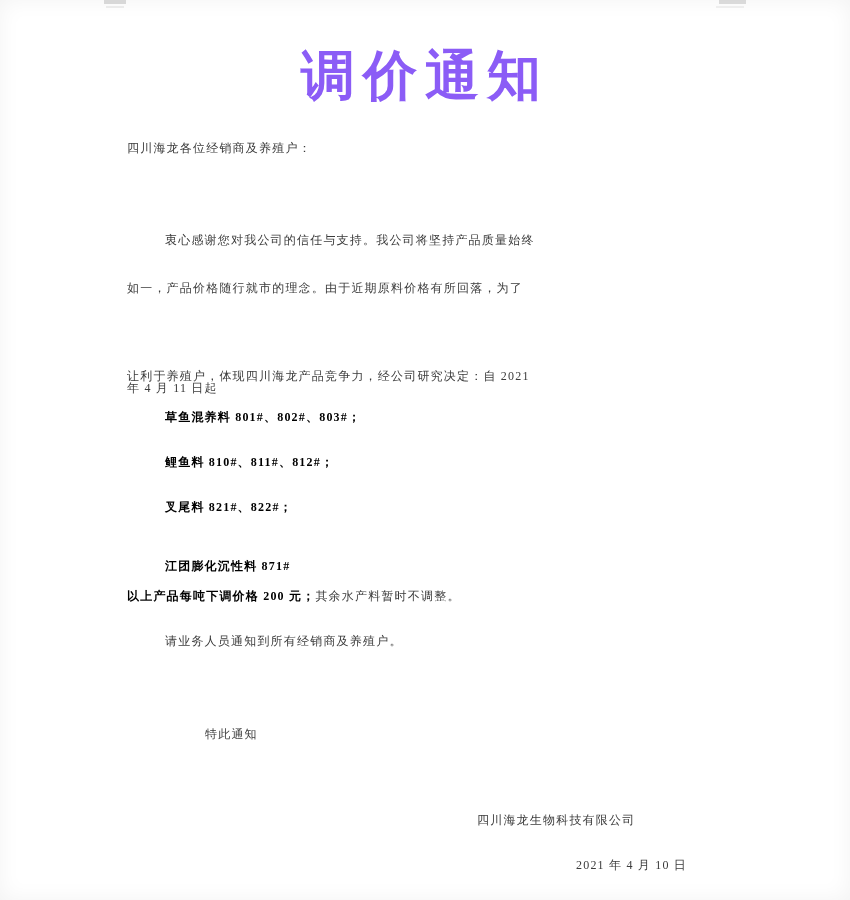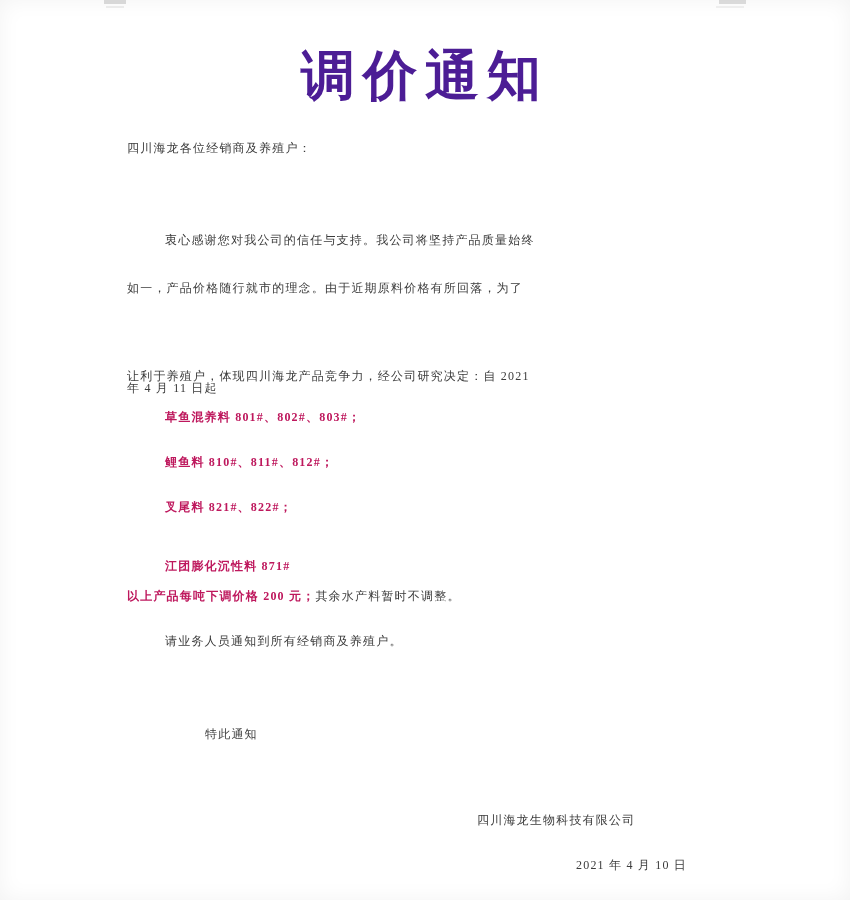--- a/index.html
+++ b/index.html
@@ -18,31 +18,31 @@
   }
   .doc-title {
     position: absolute;
     left: 0;
     top: 4px;
     width: 850px;
     text-align: center;
     font-size: 54px;
     font-weight: 900;
     letter-spacing: 8px;
-    color: #4c1d95;
+    color: #8b5cf6;
   }
   .line {
     position: absolute;
     white-space: nowrap;
     font-size: 12px;
     letter-spacing: 1.2px;
     color: #3b3b3b;
   }
   .red {
-    color: #be185d;
+    color: #000000;
     font-weight: bold;
   }
   .salutation { left: 127px; top: 140px; }
   .body-l1 { left: 165px; top: 232px; }
   .body-l2 { left: 127px; top: 280px; }
   .body-l3 { left: 127px; top: 328px; margin-top: 40px; }
   .body-l4 { left: 127px; top: 380px; }
   .item-1 { left: 165px; top: 409px; }
   .item-2 { left: 165px; top: 454px; }
   .item-3 { left: 165px; top: 499px; }

